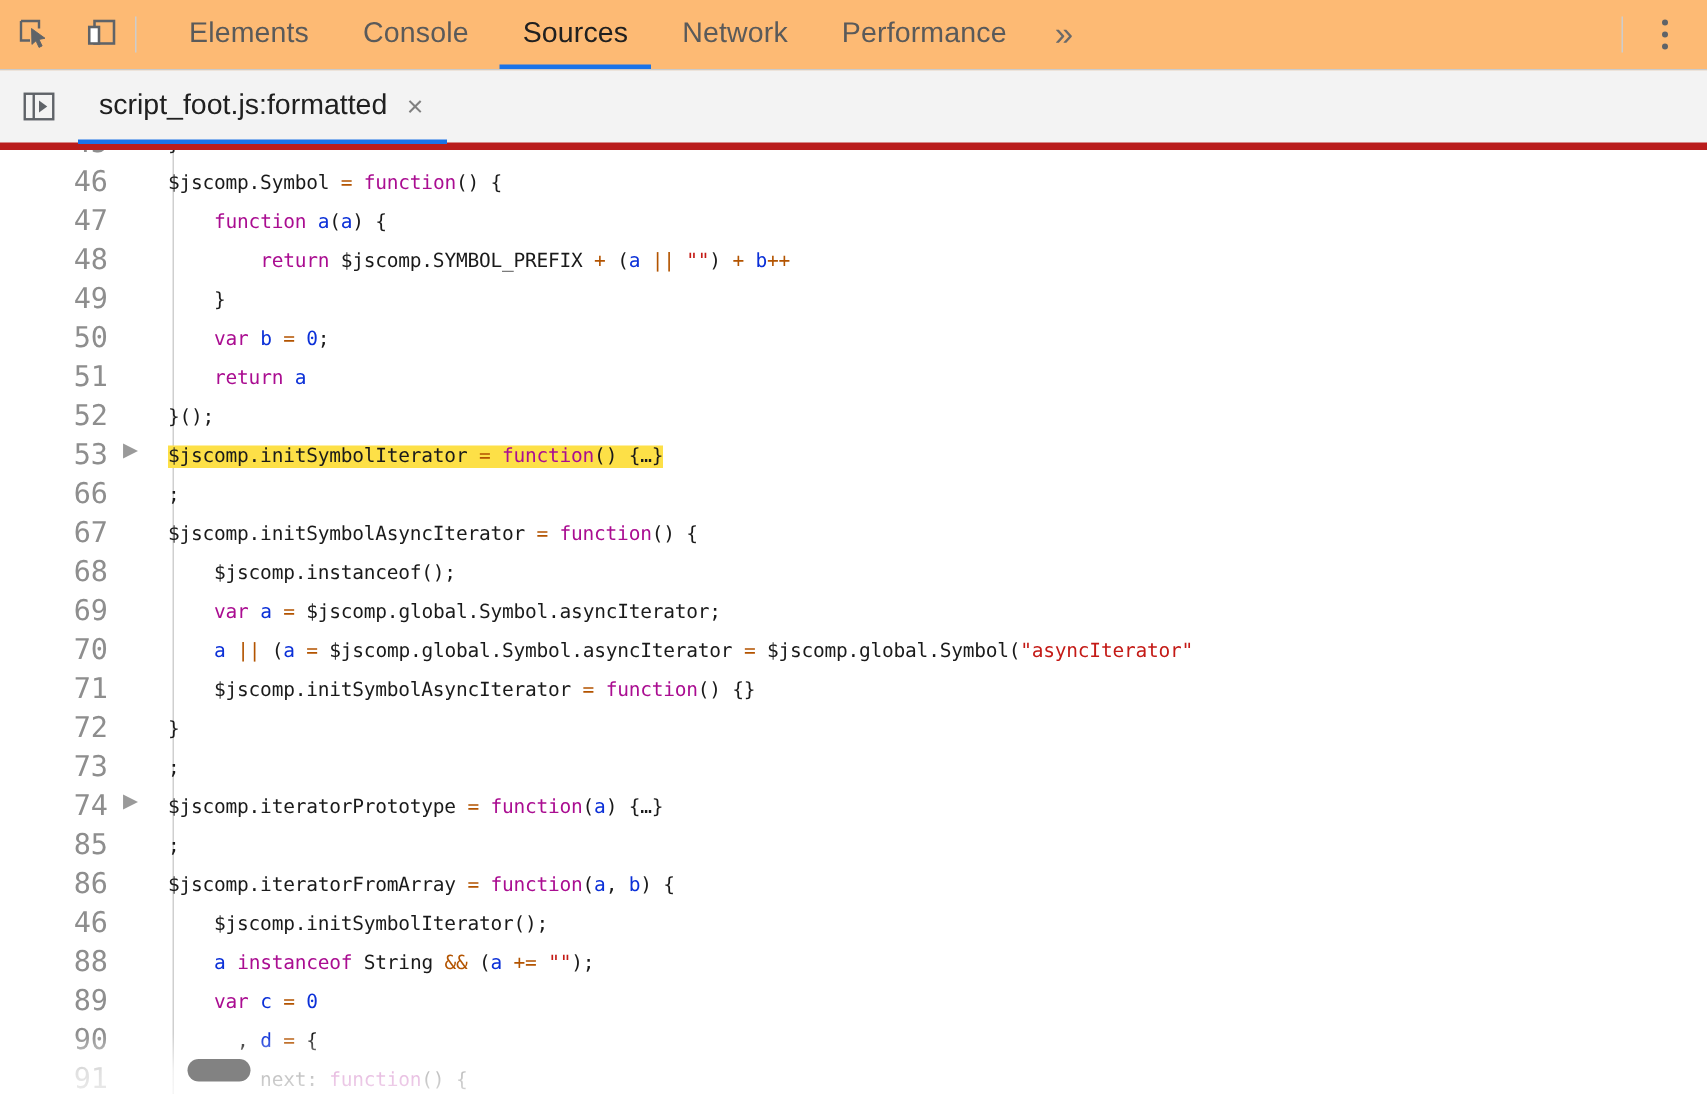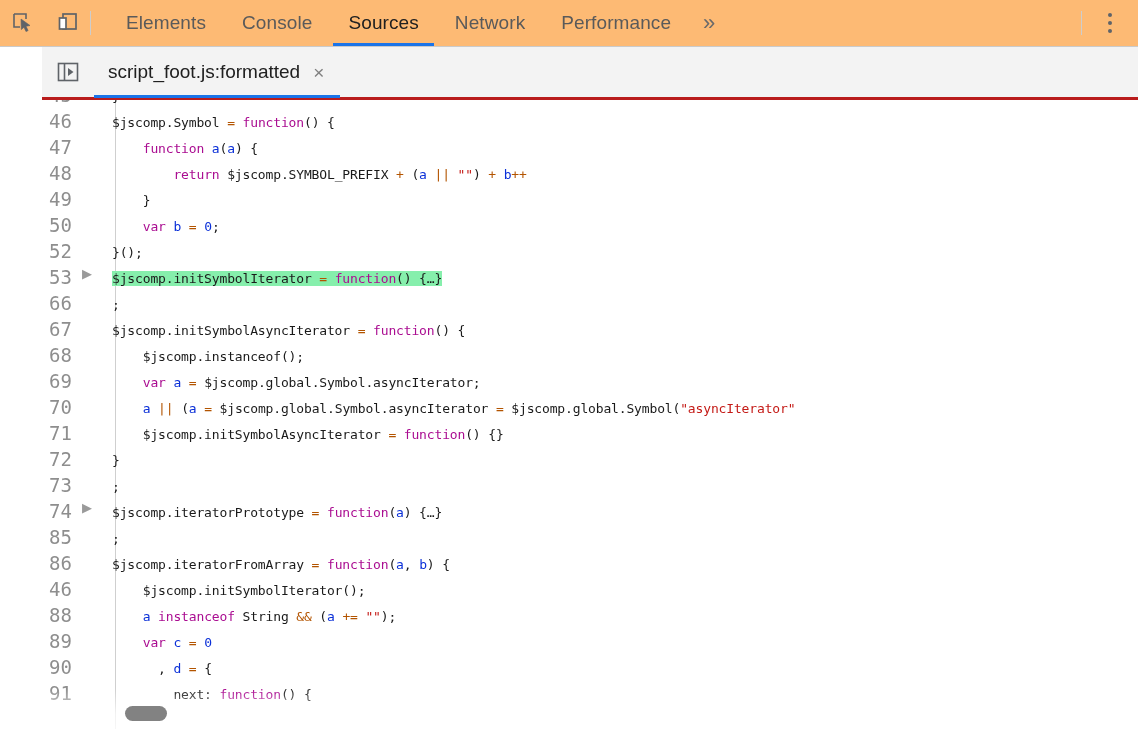--- a/index.html
+++ b/index.html
@@ -88,25 +88,24 @@
     width: 4px; height: 4px;
     border-radius: 50%;
     background: #5f6368;
   }
 
   
   #file-tabstrip {
     position: relative;
     height: 53px;
     background: #f3f3f3;
-    border-bottom: 3px solid #b91c1c;
+    border-bottom: 5px solid #b91c1c;
     display: flex;
     align-items: stretch;
     box-sizing: border-box;
-    margin-left: 42px;
   }
   #navigator-toggle {
     width: 52px;
     display: flex;
     align-items: center;
     justify-content: center;
     cursor: pointer;
   }
   .file-tab {
     position: relative;
@@ -183,21 +182,21 @@
   .code-text {
     flex: 1 1 auto;
     padding-left: 10px;
     font-family: "DejaVu Sans Mono", monospace;
     font-size: 13px;
     line-height: 26px;
     color: #1a1a1a;
     letter-spacing: -0.15px;
   }
   .code-text.folded-hl > span.hl {
-    background: #86efac;
+    background: #fde047;
   }
 
   
   .t-kw  { color: #aa0d91; }
   .t-var { color: #0b30d8; }
   .t-op  { color: #b35400; }
   .t-str { color: #c41a16; }
   .t-num { color: #0b30d8; }
   .t-pln { color: #1a1a1a; }
 
@@ -290,20 +289,21 @@
 
 <div id="editor">
   <div class="gutter-border"></div>
   <div id="code-scroll">
       <div class="code-row"><div class="linenum">45</div><div class="foldmark"></div><div class="code-text"><span class="t-pln">}</span></div></div>
       <div class="code-row"><div class="linenum">46</div><div class="foldmark"></div><div class="code-text"><span class="t-pln">$jscomp.Symbol </span><span class="t-op">=</span><span class="t-pln"> </span><span class="t-kw">function</span><span class="t-pln">() {</span></div></div>
       <div class="code-row"><div class="linenum">47</div><div class="foldmark"></div><div class="code-text"><span class="t-pln">    </span><span class="t-kw">function</span><span class="t-pln"> </span><span class="t-var">a</span><span class="t-pln">(</span><span class="t-var">a</span><span class="t-pln">) {</span></div></div>
       <div class="code-row"><div class="linenum">48</div><div class="foldmark"></div><div class="code-text"><span class="t-pln">        </span><span class="t-kw">return</span><span class="t-pln"> $jscomp.SYMBOL_PREFIX </span><span class="t-op">+</span><span class="t-pln"> (</span><span class="t-var">a</span><span class="t-pln"> </span><span class="t-op">||</span><span class="t-pln"> </span><span class="t-str">""</span><span class="t-pln">) </span><span class="t-op">+</span><span class="t-pln"> </span><span class="t-var">b</span><span class="t-op">++</span></div></div>
       <div class="code-row"><div class="linenum">49</div><div class="foldmark"></div><div class="code-text"><span class="t-pln">    }</span></div></div>
       <div class="code-row"><div class="linenum">50</div><div class="foldmark"></div><div class="code-text"><span class="t-pln">    </span><span class="t-kw">var</span><span class="t-pln"> </span><span class="t-var">b</span><span class="t-pln"> </span><span class="t-op">=</span><span class="t-pln"> </span><span class="t-num">0</span><span class="t-pln">;</span></div></div>
+      <div class="code-row"><div class="linenum">51</div><div class="foldmark"></div><div class="code-text"><span class="t-pln">    </span><span class="t-kw">return</span><span class="t-pln"> </span><span class="t-var">a</span></div></div>
       <div class="code-row"><div class="linenum">52</div><div class="foldmark"></div><div class="code-text"><span class="t-pln">}();</span></div></div>
       <div class="code-row"><div class="linenum">53</div><div class="foldmark">▶</div><div class="code-text folded-hl"><span class="hl"><span class="t-pln">$jscomp.initSymbolIterator </span><span class="t-op">=</span><span class="t-pln"> </span><span class="t-kw">function</span><span class="t-pln">() {…}</span></span></div></div>
       <div class="code-row"><div class="linenum">66</div><div class="foldmark"></div><div class="code-text"><span class="t-pln">;</span></div></div>
       <div class="code-row"><div class="linenum">67</div><div class="foldmark"></div><div class="code-text"><span class="t-pln">$jscomp.initSymbolAsyncIterator </span><span class="t-op">=</span><span class="t-pln"> </span><span class="t-kw">function</span><span class="t-pln">() {</span></div></div>
       <div class="code-row"><div class="linenum">68</div><div class="foldmark"></div><div class="code-text"><span class="t-pln">    $jscomp.instanceof();</span></div></div>
       <div class="code-row"><div class="linenum">69</div><div class="foldmark"></div><div class="code-text"><span class="t-pln">    </span><span class="t-kw">var</span><span class="t-pln"> </span><span class="t-var">a</span><span class="t-pln"> </span><span class="t-op">=</span><span class="t-pln"> $jscomp.global.Symbol.asyncIterator;</span></div></div>
       <div class="code-row"><div class="linenum">70</div><div class="foldmark"></div><div class="code-text"><span class="t-pln">    </span><span class="t-var">a</span><span class="t-pln"> </span><span class="t-op">||</span><span class="t-pln"> (</span><span class="t-var">a</span><span class="t-pln"> </span><span class="t-op">=</span><span class="t-pln"> $jscomp.global.Symbol.asyncIterator </span><span class="t-op">=</span><span class="t-pln"> $jscomp.global.Symbol(</span><span class="t-str">"asyncIterator"</span></div></div>
       <div class="code-row"><div class="linenum">71</div><div class="foldmark"></div><div class="code-text"><span class="t-pln">    $jscomp.initSymbolAsyncIterator </span><span class="t-op">=</span><span class="t-pln"> </span><span class="t-kw">function</span><span class="t-pln">() {}</span></div></div>
       <div class="code-row"><div class="linenum">72</div><div class="foldmark"></div><div class="code-text"><span class="t-pln">}</span></div></div>
       <div class="code-row"><div class="linenum">73</div><div class="foldmark"></div><div class="code-text"><span class="t-pln">;</span></div></div>

